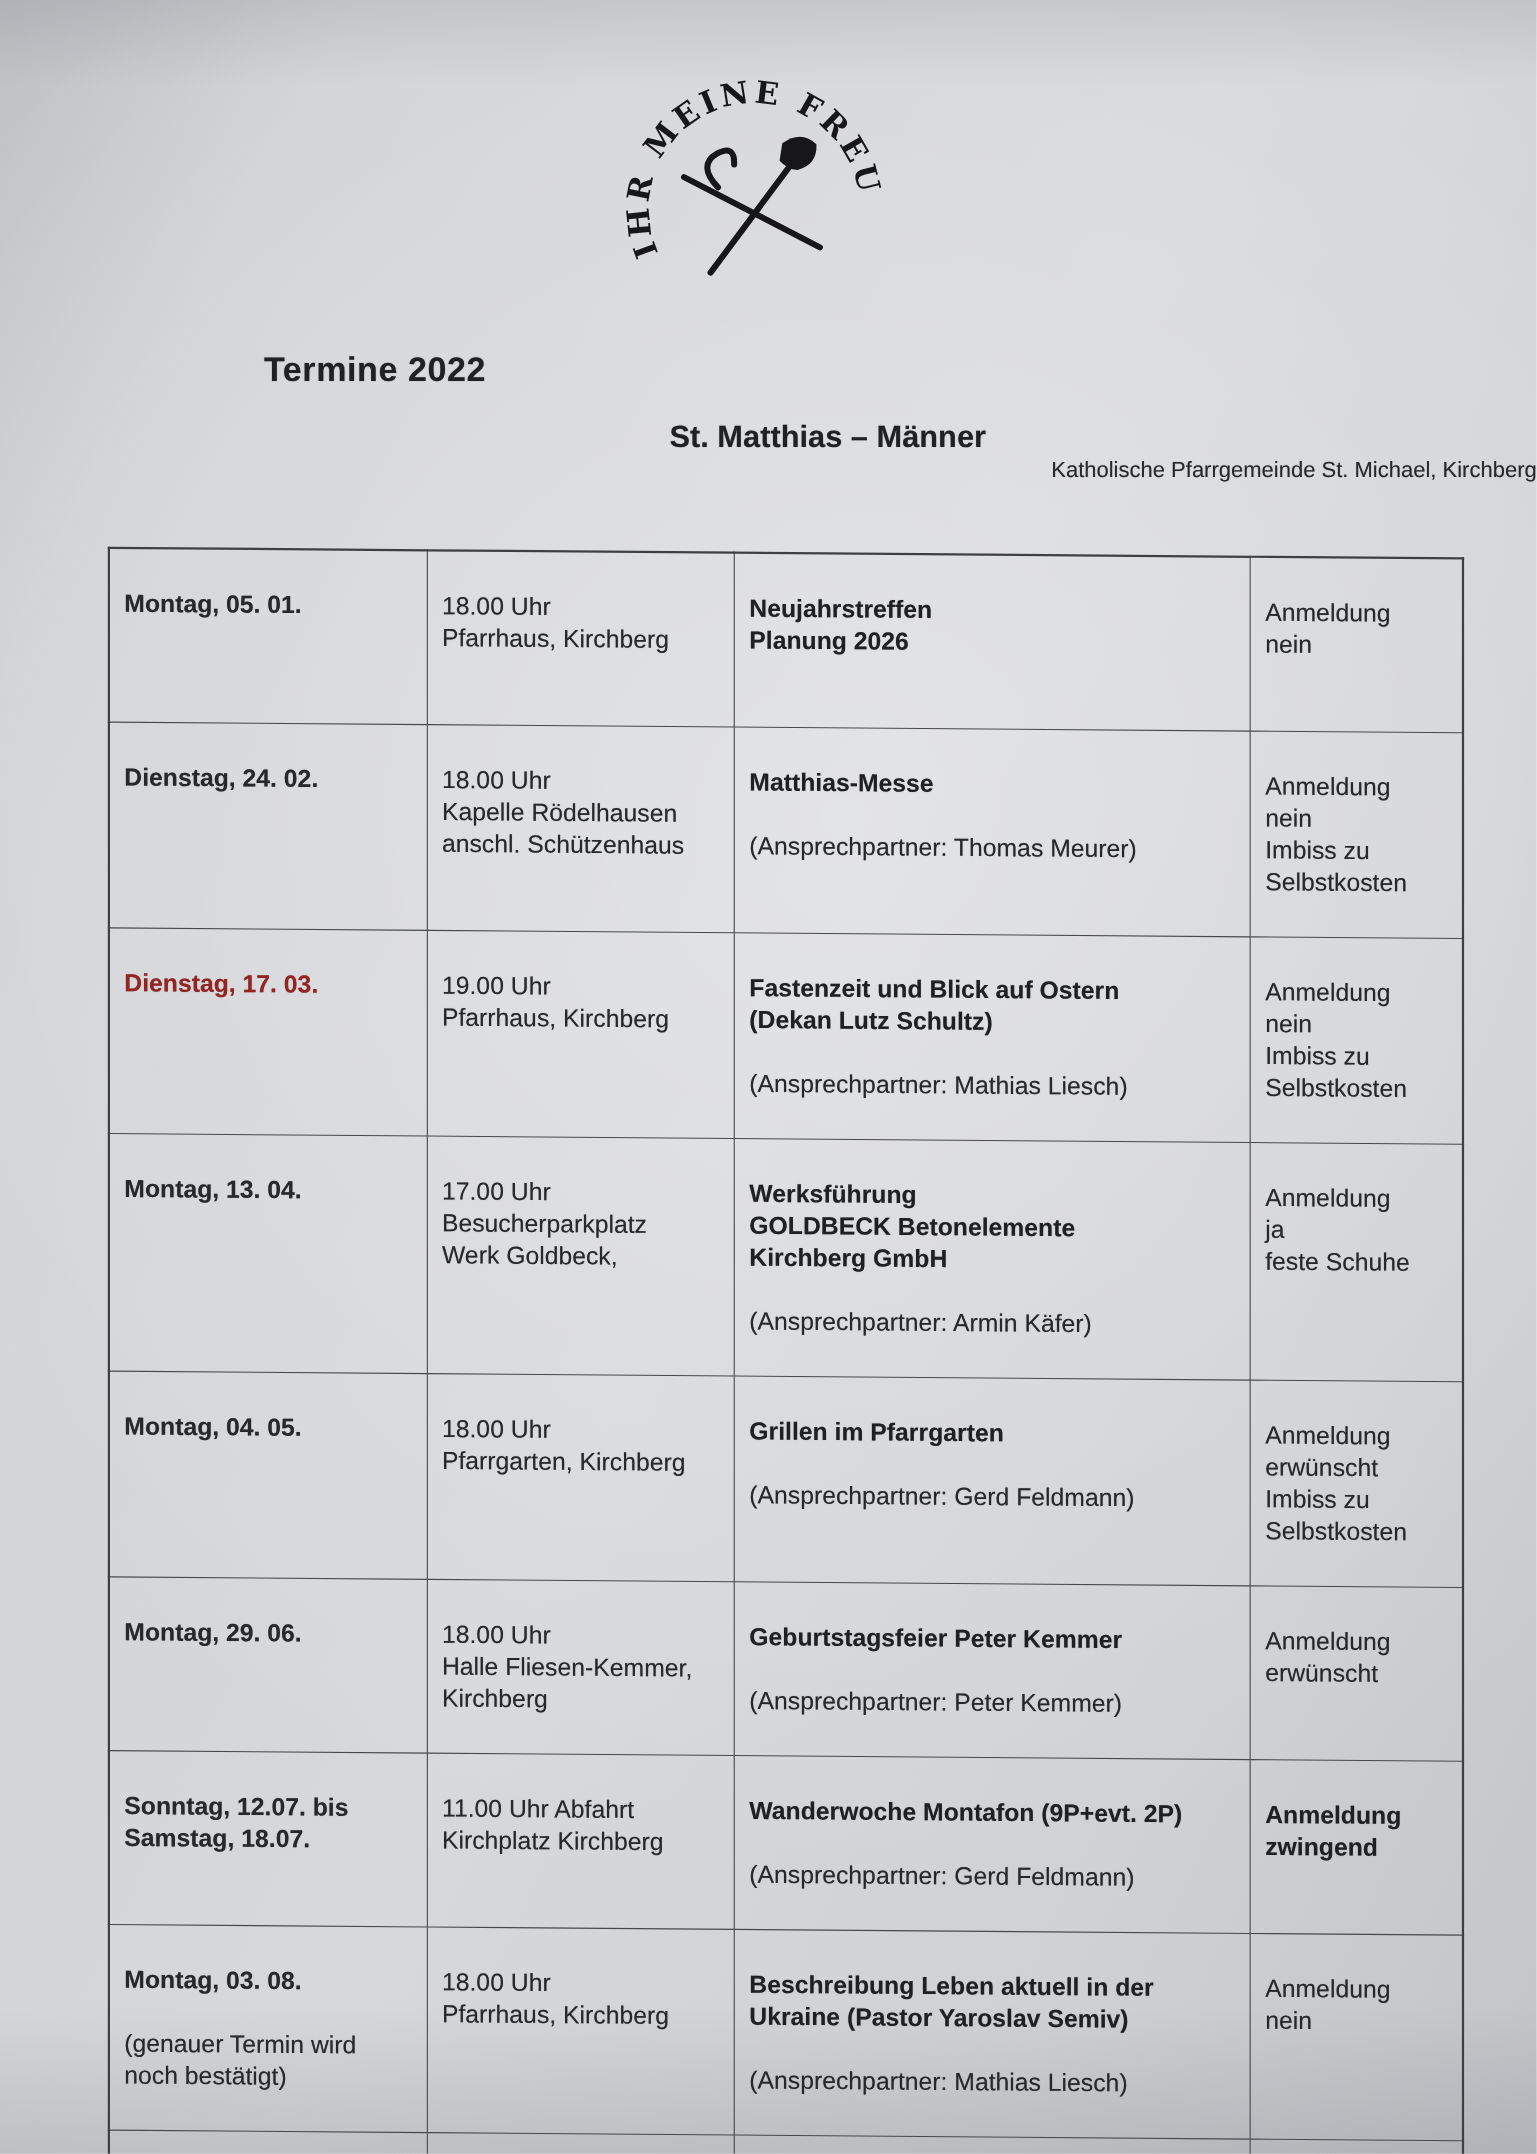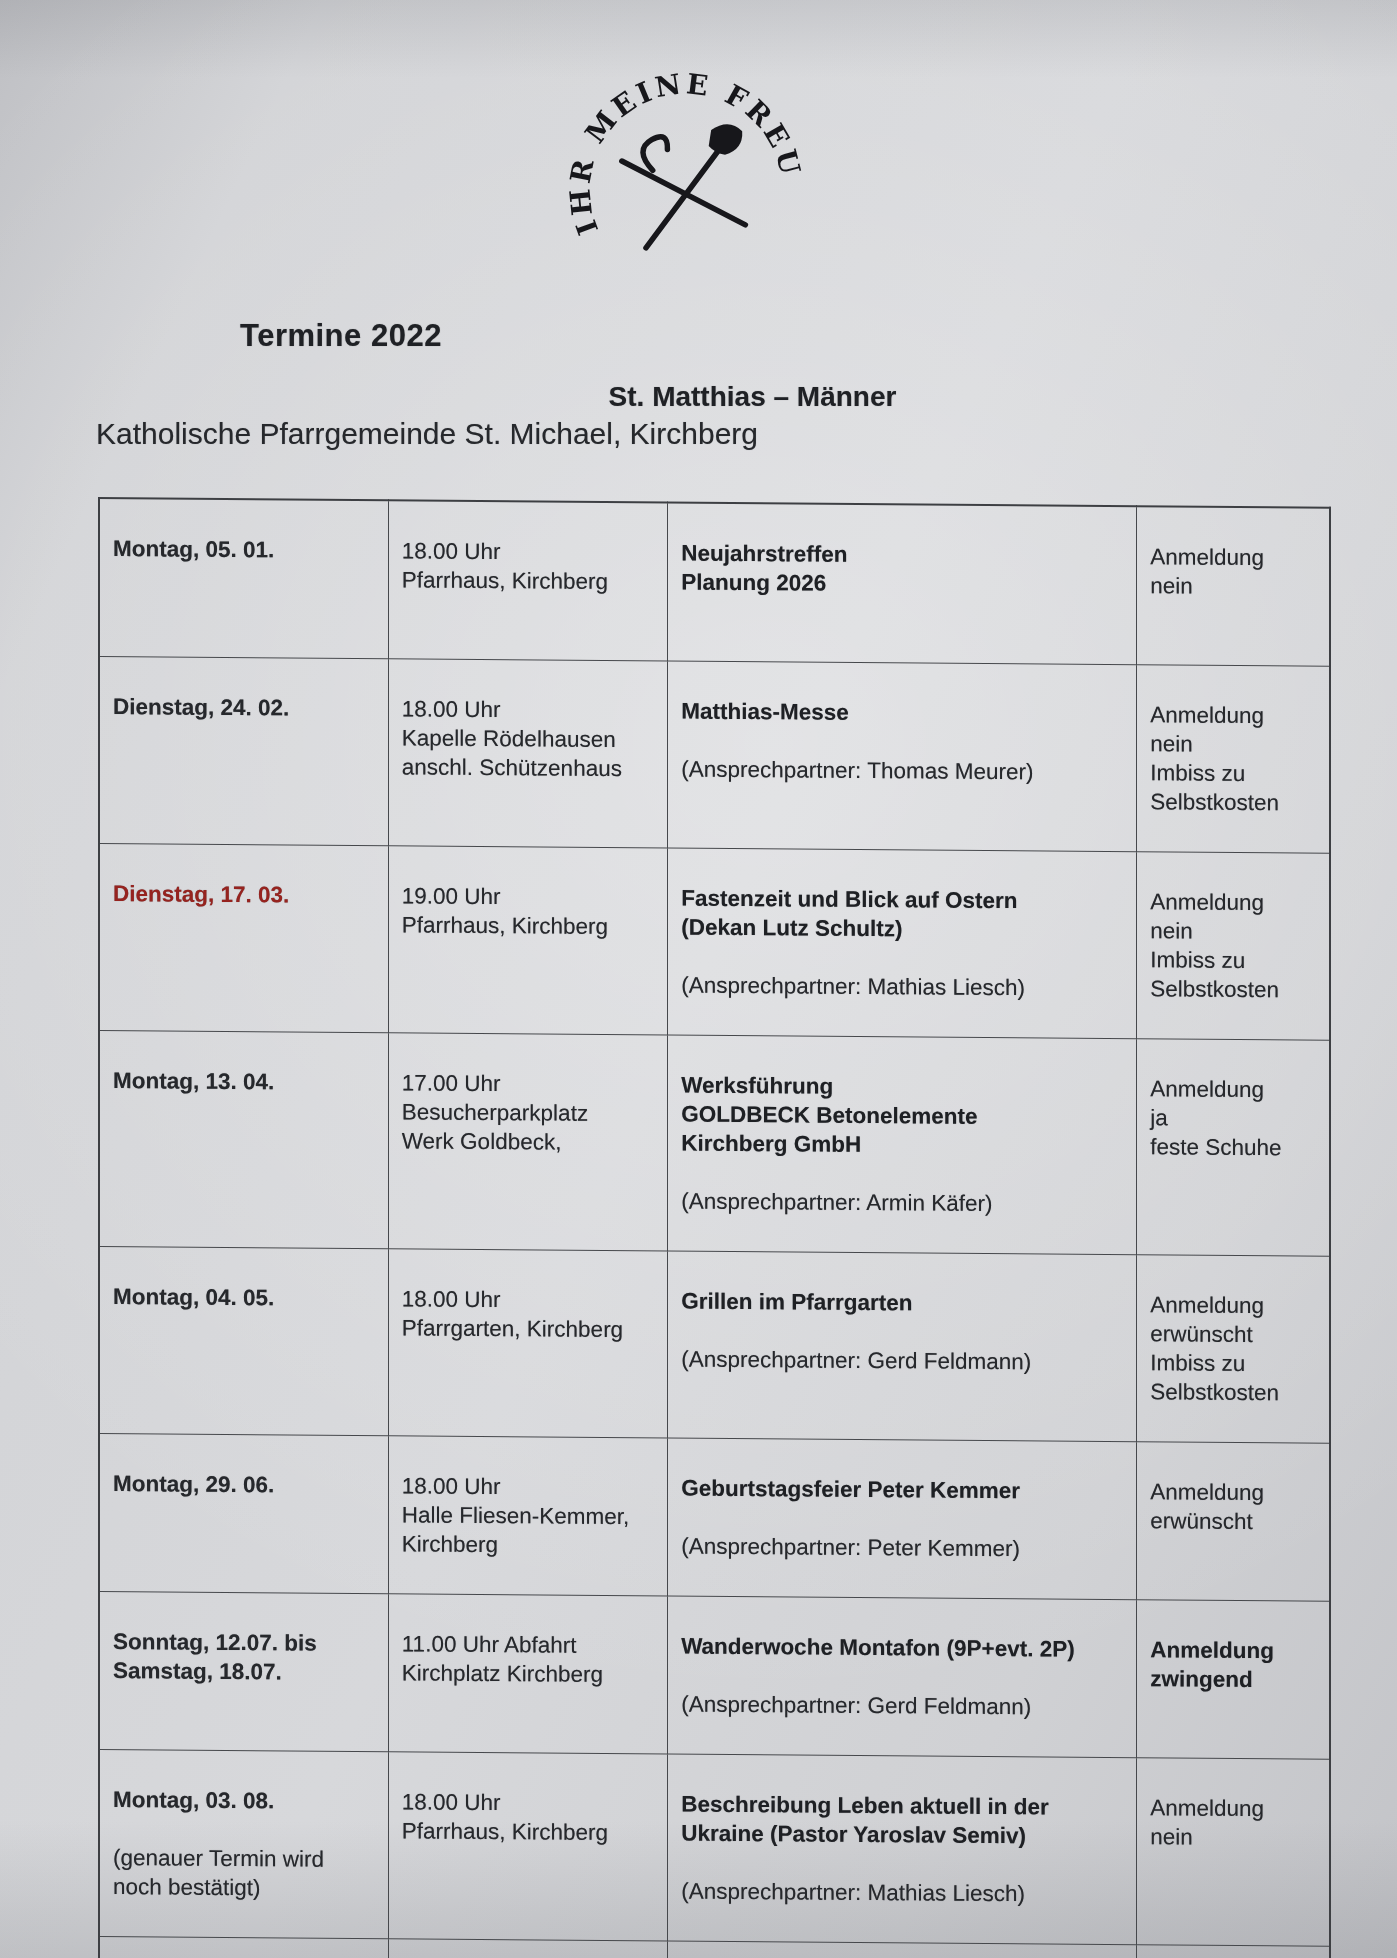--- a/index.html
+++ b/index.html
@@ -14,22 +14,22 @@
   }
   .vignette{position:absolute;inset:0;pointer-events:none;
     background:radial-gradient(ellipse 140% 120% at 50% 45%, rgba(0,0,0,0) 70%, rgba(40,42,48,0.14) 100%);}
   
   .logo{position:absolute;left:552px;top:52px;width:256px;height:212px;}
   
   .heading-year{position:absolute;left:240px;top:318px;font-size:31px;font-weight:bold;
     letter-spacing:0.5px;color:#1f2125;text-shadow:0 0 1px rgba(31,33,37,0.45);}
   .heading-group{position:absolute;left:0;top:381px;width:100%;box-sizing:border-box;padding-left:108px;
     text-align:center;font-size:28px;font-weight:bold;color:#1f2125;text-shadow:0 0 1px rgba(31,33,37,0.4);}
-  .heading-sub{position:absolute;left:0;top:417px;width:100%;box-sizing:border-box;padding-left:96px;
-    text-align:left;font-size:30px;font-weight:normal;color:#26282c;text-shadow:0 0 0.8px rgba(38,40,44,0.4);}
+  .heading-sub{position:absolute;left:0;top:417px;width:100%;box-sizing:border-box;padding-left:75px;
+    text-align:right;font-size:20px;font-weight:normal;color:#26282c;text-shadow:0 0 0.8px rgba(38,40,44,0.4);}
   
   .table-wrap{position:absolute;left:98px;top:497px;width:1233px;transform:skewY(0.45deg);transform-origin:0 0;}
   table.schedule{width:100%;border-collapse:collapse;border:2.6px solid #3d3f43;background:transparent;}
   table.schedule td{
     border:1.7px solid #46484c;vertical-align:top;
     padding:6px 10px 6px 13px;font-size:22.5px;line-height:29px;
     color:#26282c;white-space:pre-line;text-shadow:0 0 0.7px rgba(38,40,44,0.45);
   }
   td.c-date{font-weight:bold;color:#202226;}
   td.c-date .date-note{font-weight:normal;color:#26282c;}

